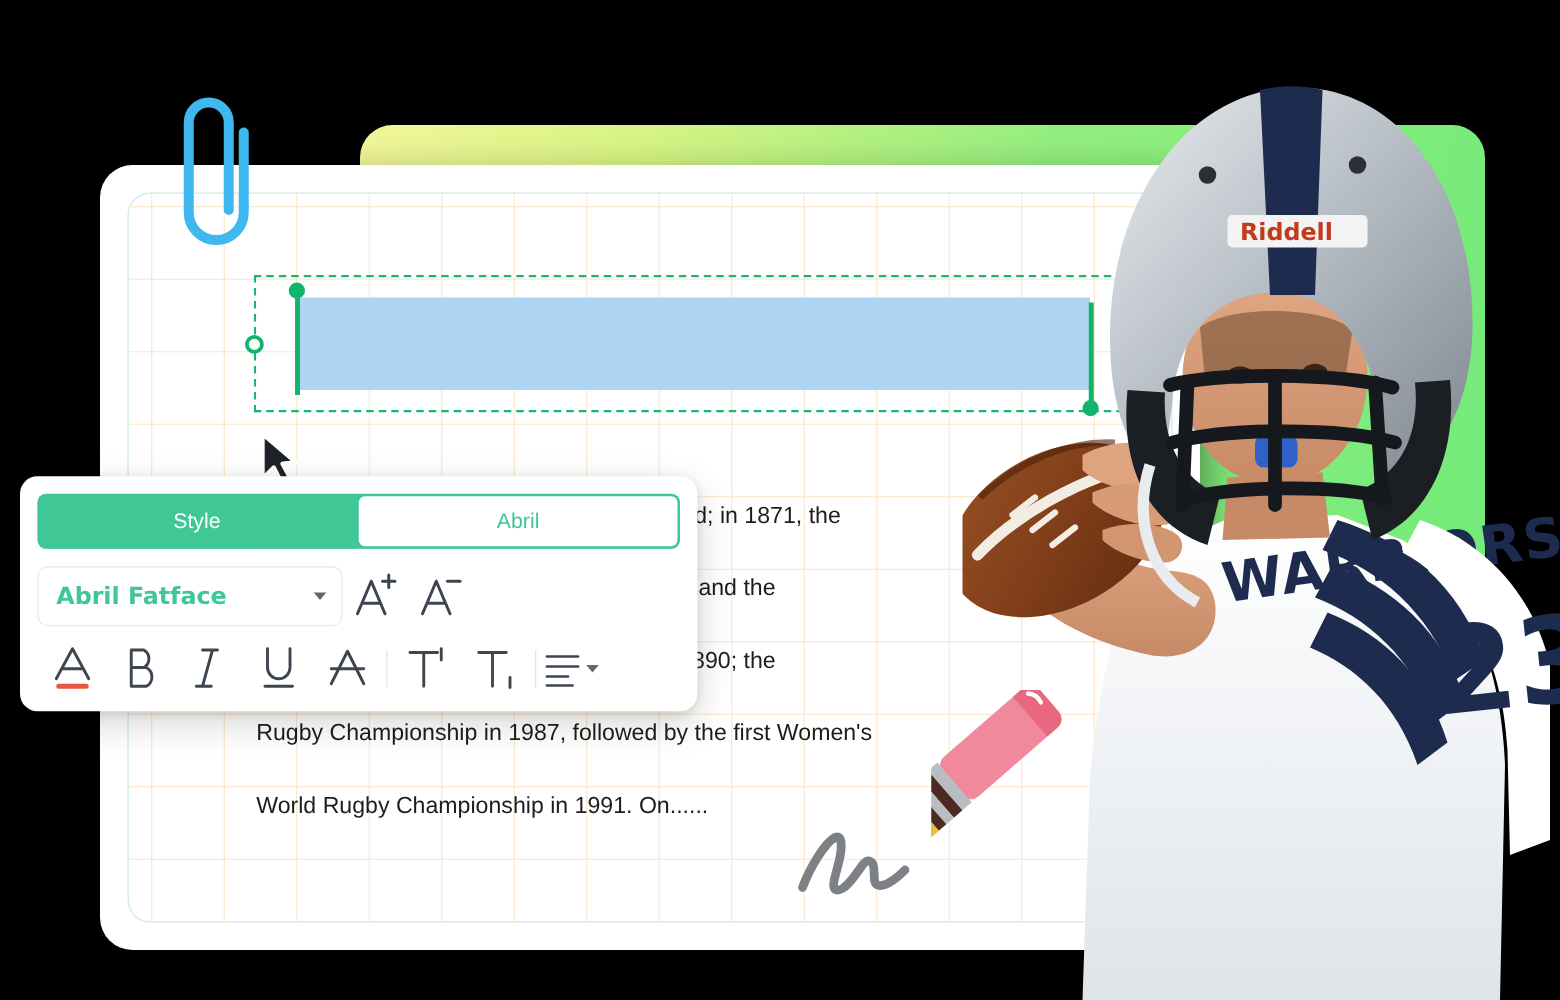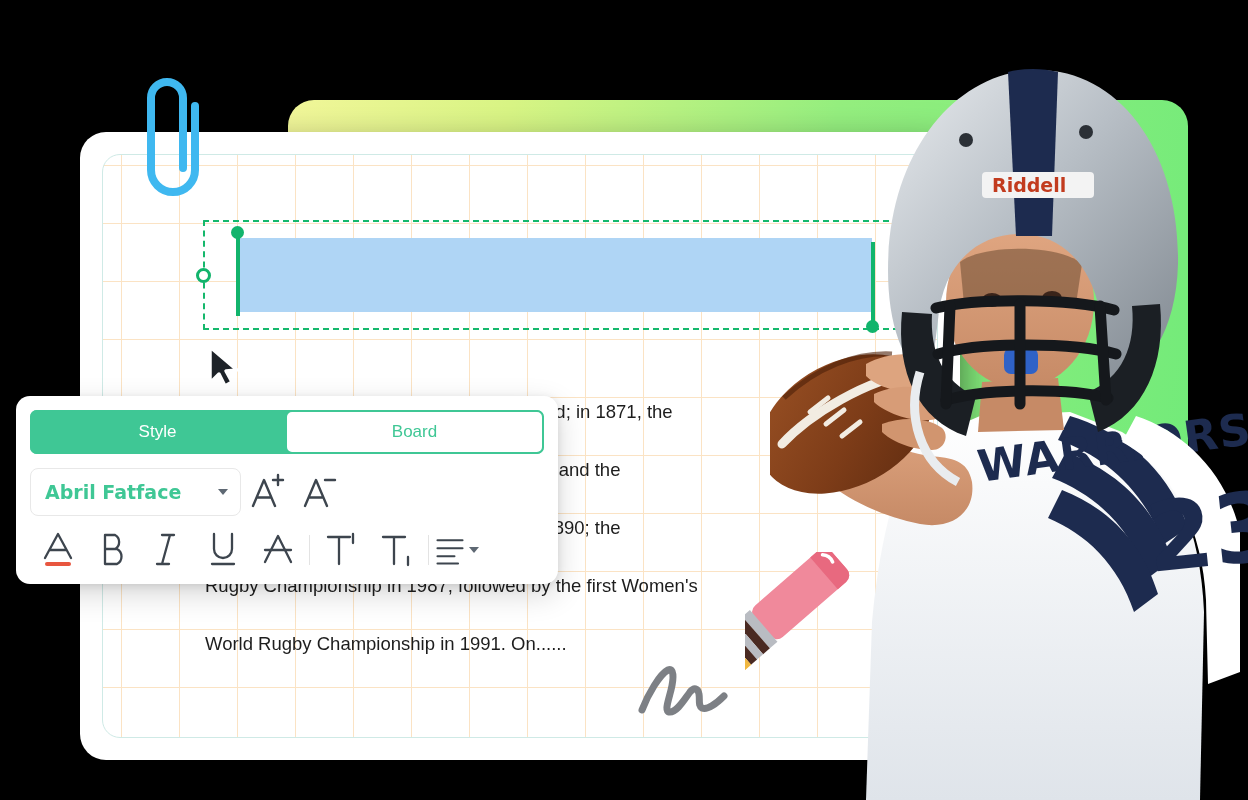--- a/index.html
+++ b/index.html
@@ -125,21 +125,21 @@
 
   
   #signature { position: absolute; left: 634px; top: 660px; width: 110px; height: 62px; }
 
   
   #player { position: absolute; left: 770px; top: 12px; width: 478px; height: 788px; }
 
   
   #font-toolbar {
     position: absolute;
-    left: 16px; top: 396px;
+    left: 16px; top: 381px;
     width: 542px; height: 188px;
     background: #ffffff;
     border-radius: 14px;
     box-shadow: 0 10px 30px rgba(0,0,0,0.16), 0 2px 8px rgba(0,0,0,0.10);
     padding: 14px;
   }
   #tab-row {
     display: flex;
     width: 514px; height: 44px;
     border-radius: 7px;
@@ -167,21 +167,21 @@
   }
   .select-box {
     display: flex; align-items: center; justify-content: space-between;
     height: 48px;
     border: 1.5px solid #e8e8e8;
     border-radius: 8px;
     background: #ffffff;
     padding: 0 12px 0 14px;
     cursor: pointer;
   }
-  #font-family-select { width: 211px; }
+  #font-family-select { width: 244px; }
   #font-size-select { width: 130px; margin-left: 14px; }
   #font-family-value {
     font-weight: 700; font-size: 19px; color: #3fc795;
     font-family: "DejaVu Sans", sans-serif;
   }
   #font-size-value { font-size: 19px; color: #23292e; }
   .chev {
     width: 0; height: 0;
     border-left: 5.5px solid transparent;
     border-right: 5.5px solid transparent;
@@ -361,21 +361,21 @@
     <path d="M7 4 L7 40 L16 31 L22 43 L29 39 L23 28 L34 27 Z" fill="#1e2329" stroke="#ffffff" stroke-width="3.5" stroke-linejoin="round"></path>
   </svg>
 
   <div id="font-toolbar">
 
     <div id="tab-row">
       <div class="tab active-fill">
         <span>Style</span>
       </div>
       <div class="tab active-outline">
-        <span>Board</span>
+        <span>Abril</span>
       </div>
     </div>
 
     <div id="control-row">
       <div class="select-box" id="font-family-select">
         <span id="font-family-value">Abril Fatface</span>
         <span class="chev"></span>
       </div>
 
 

